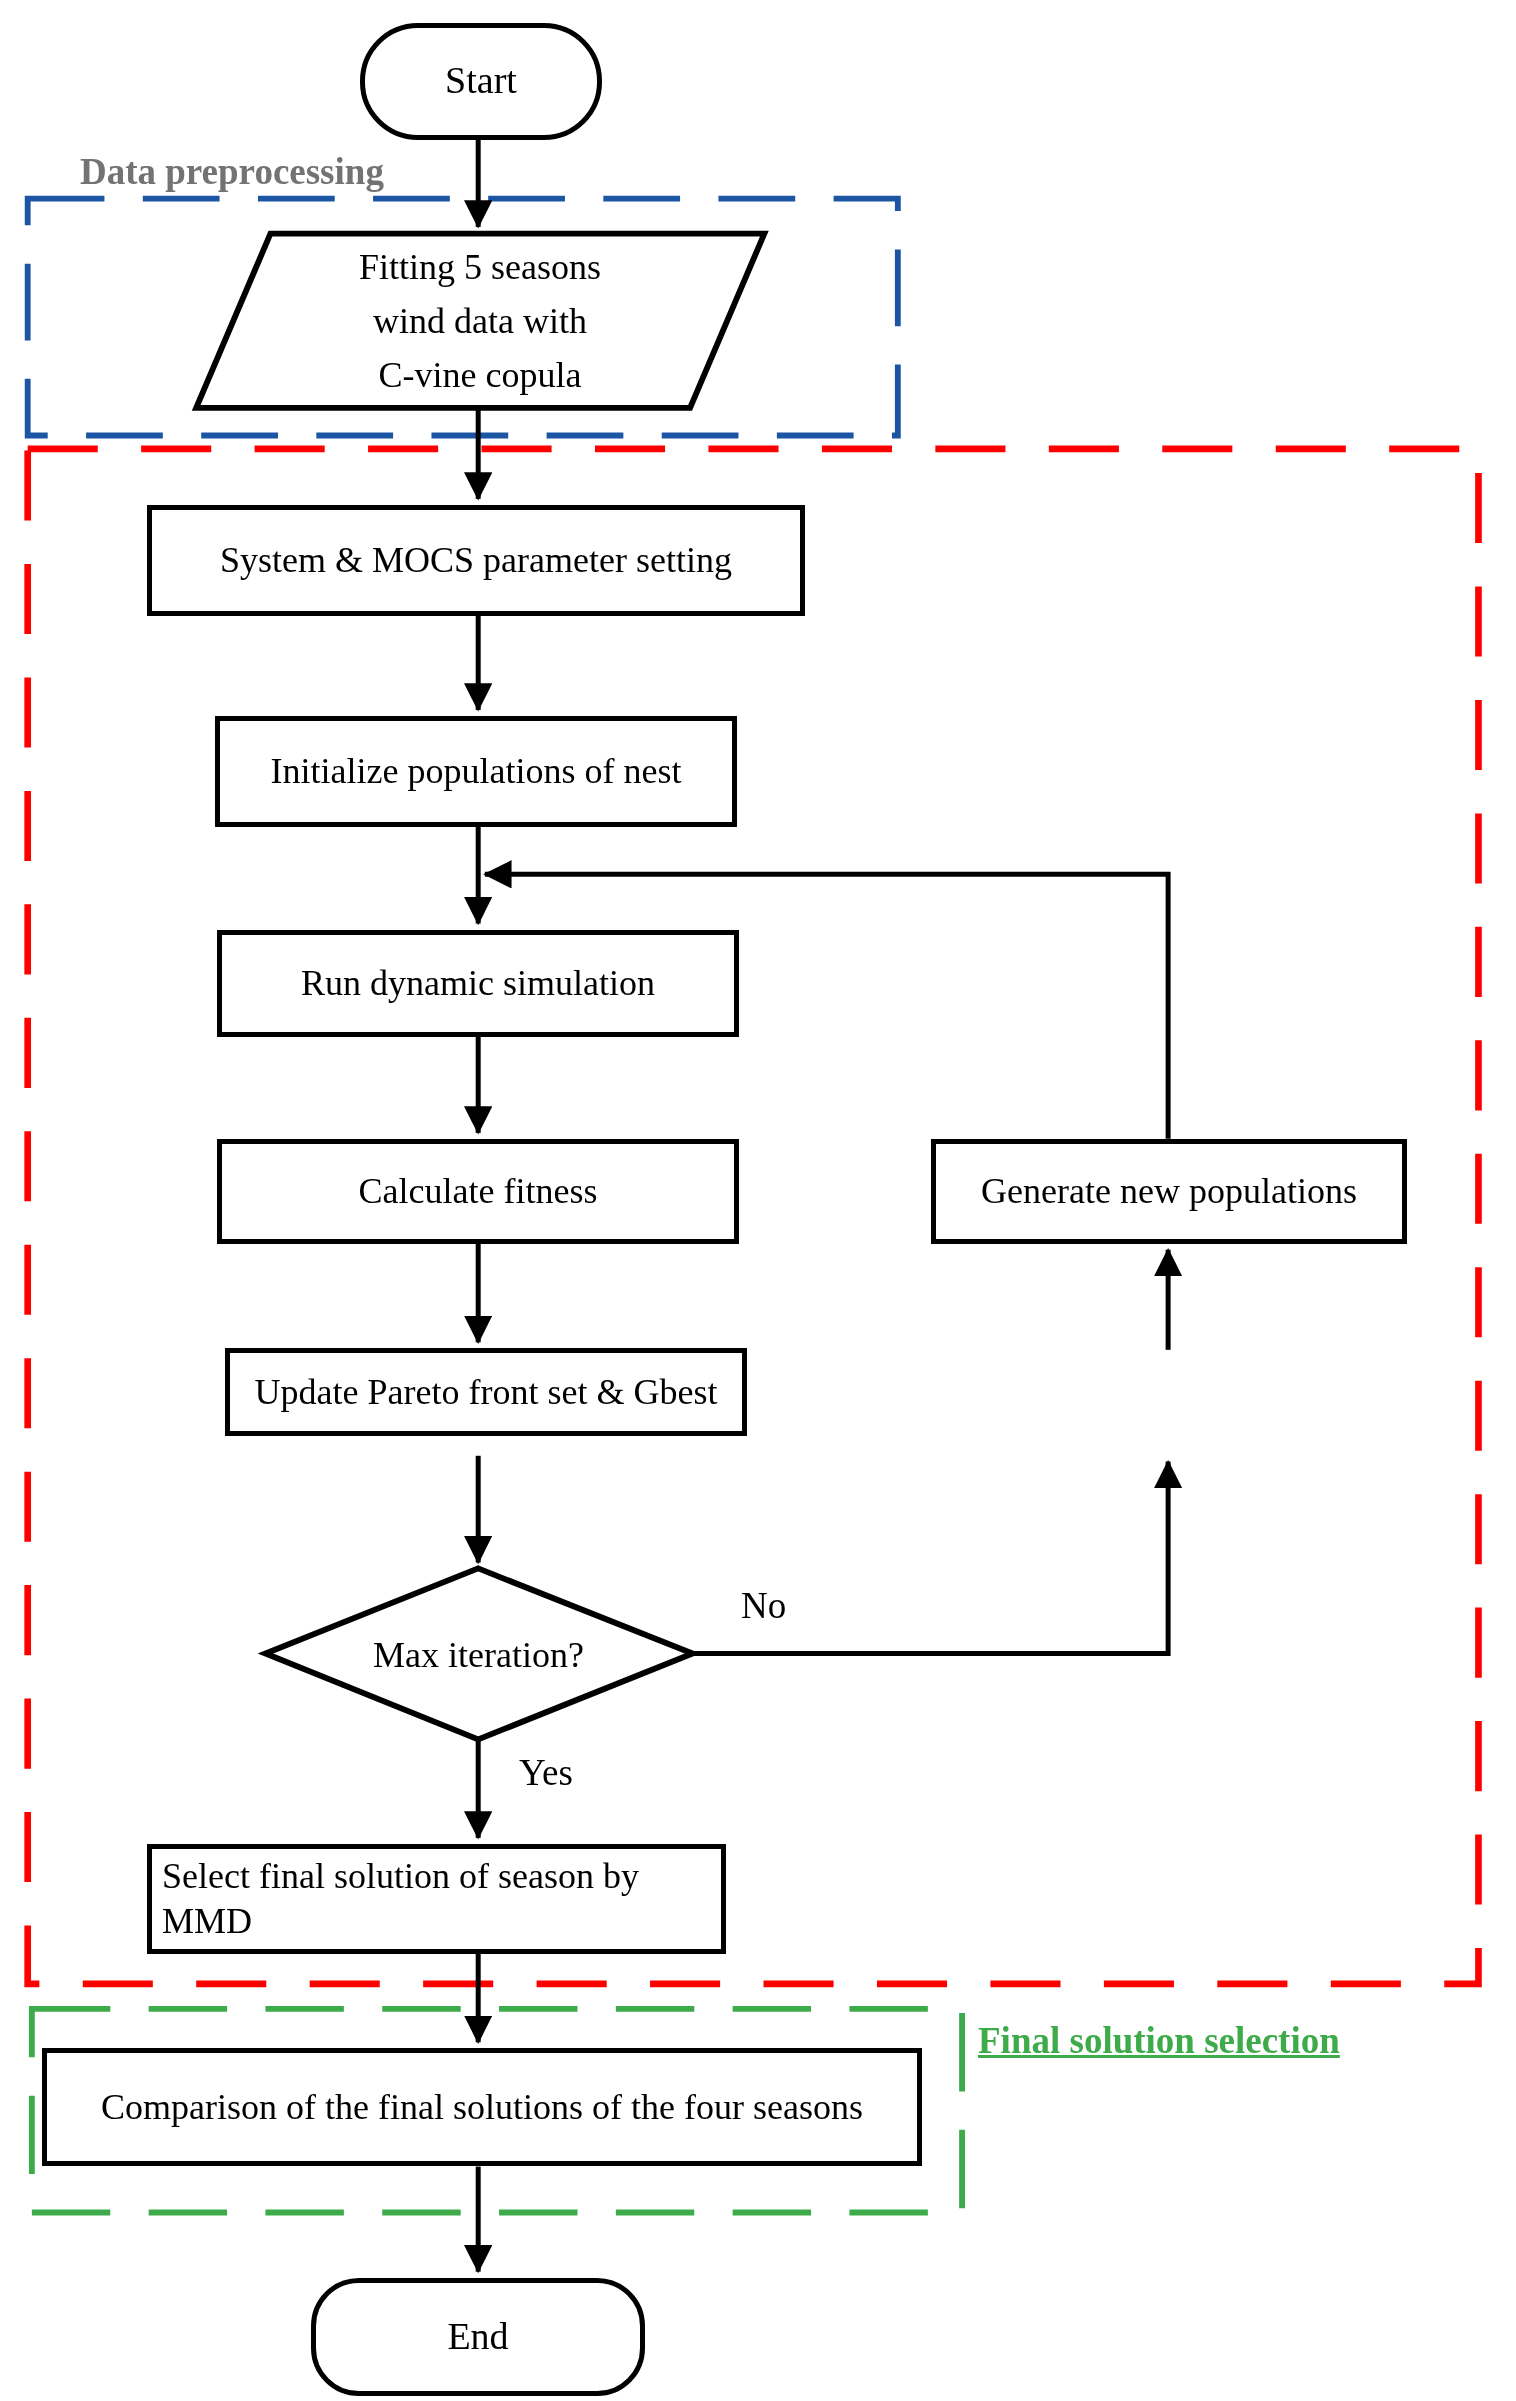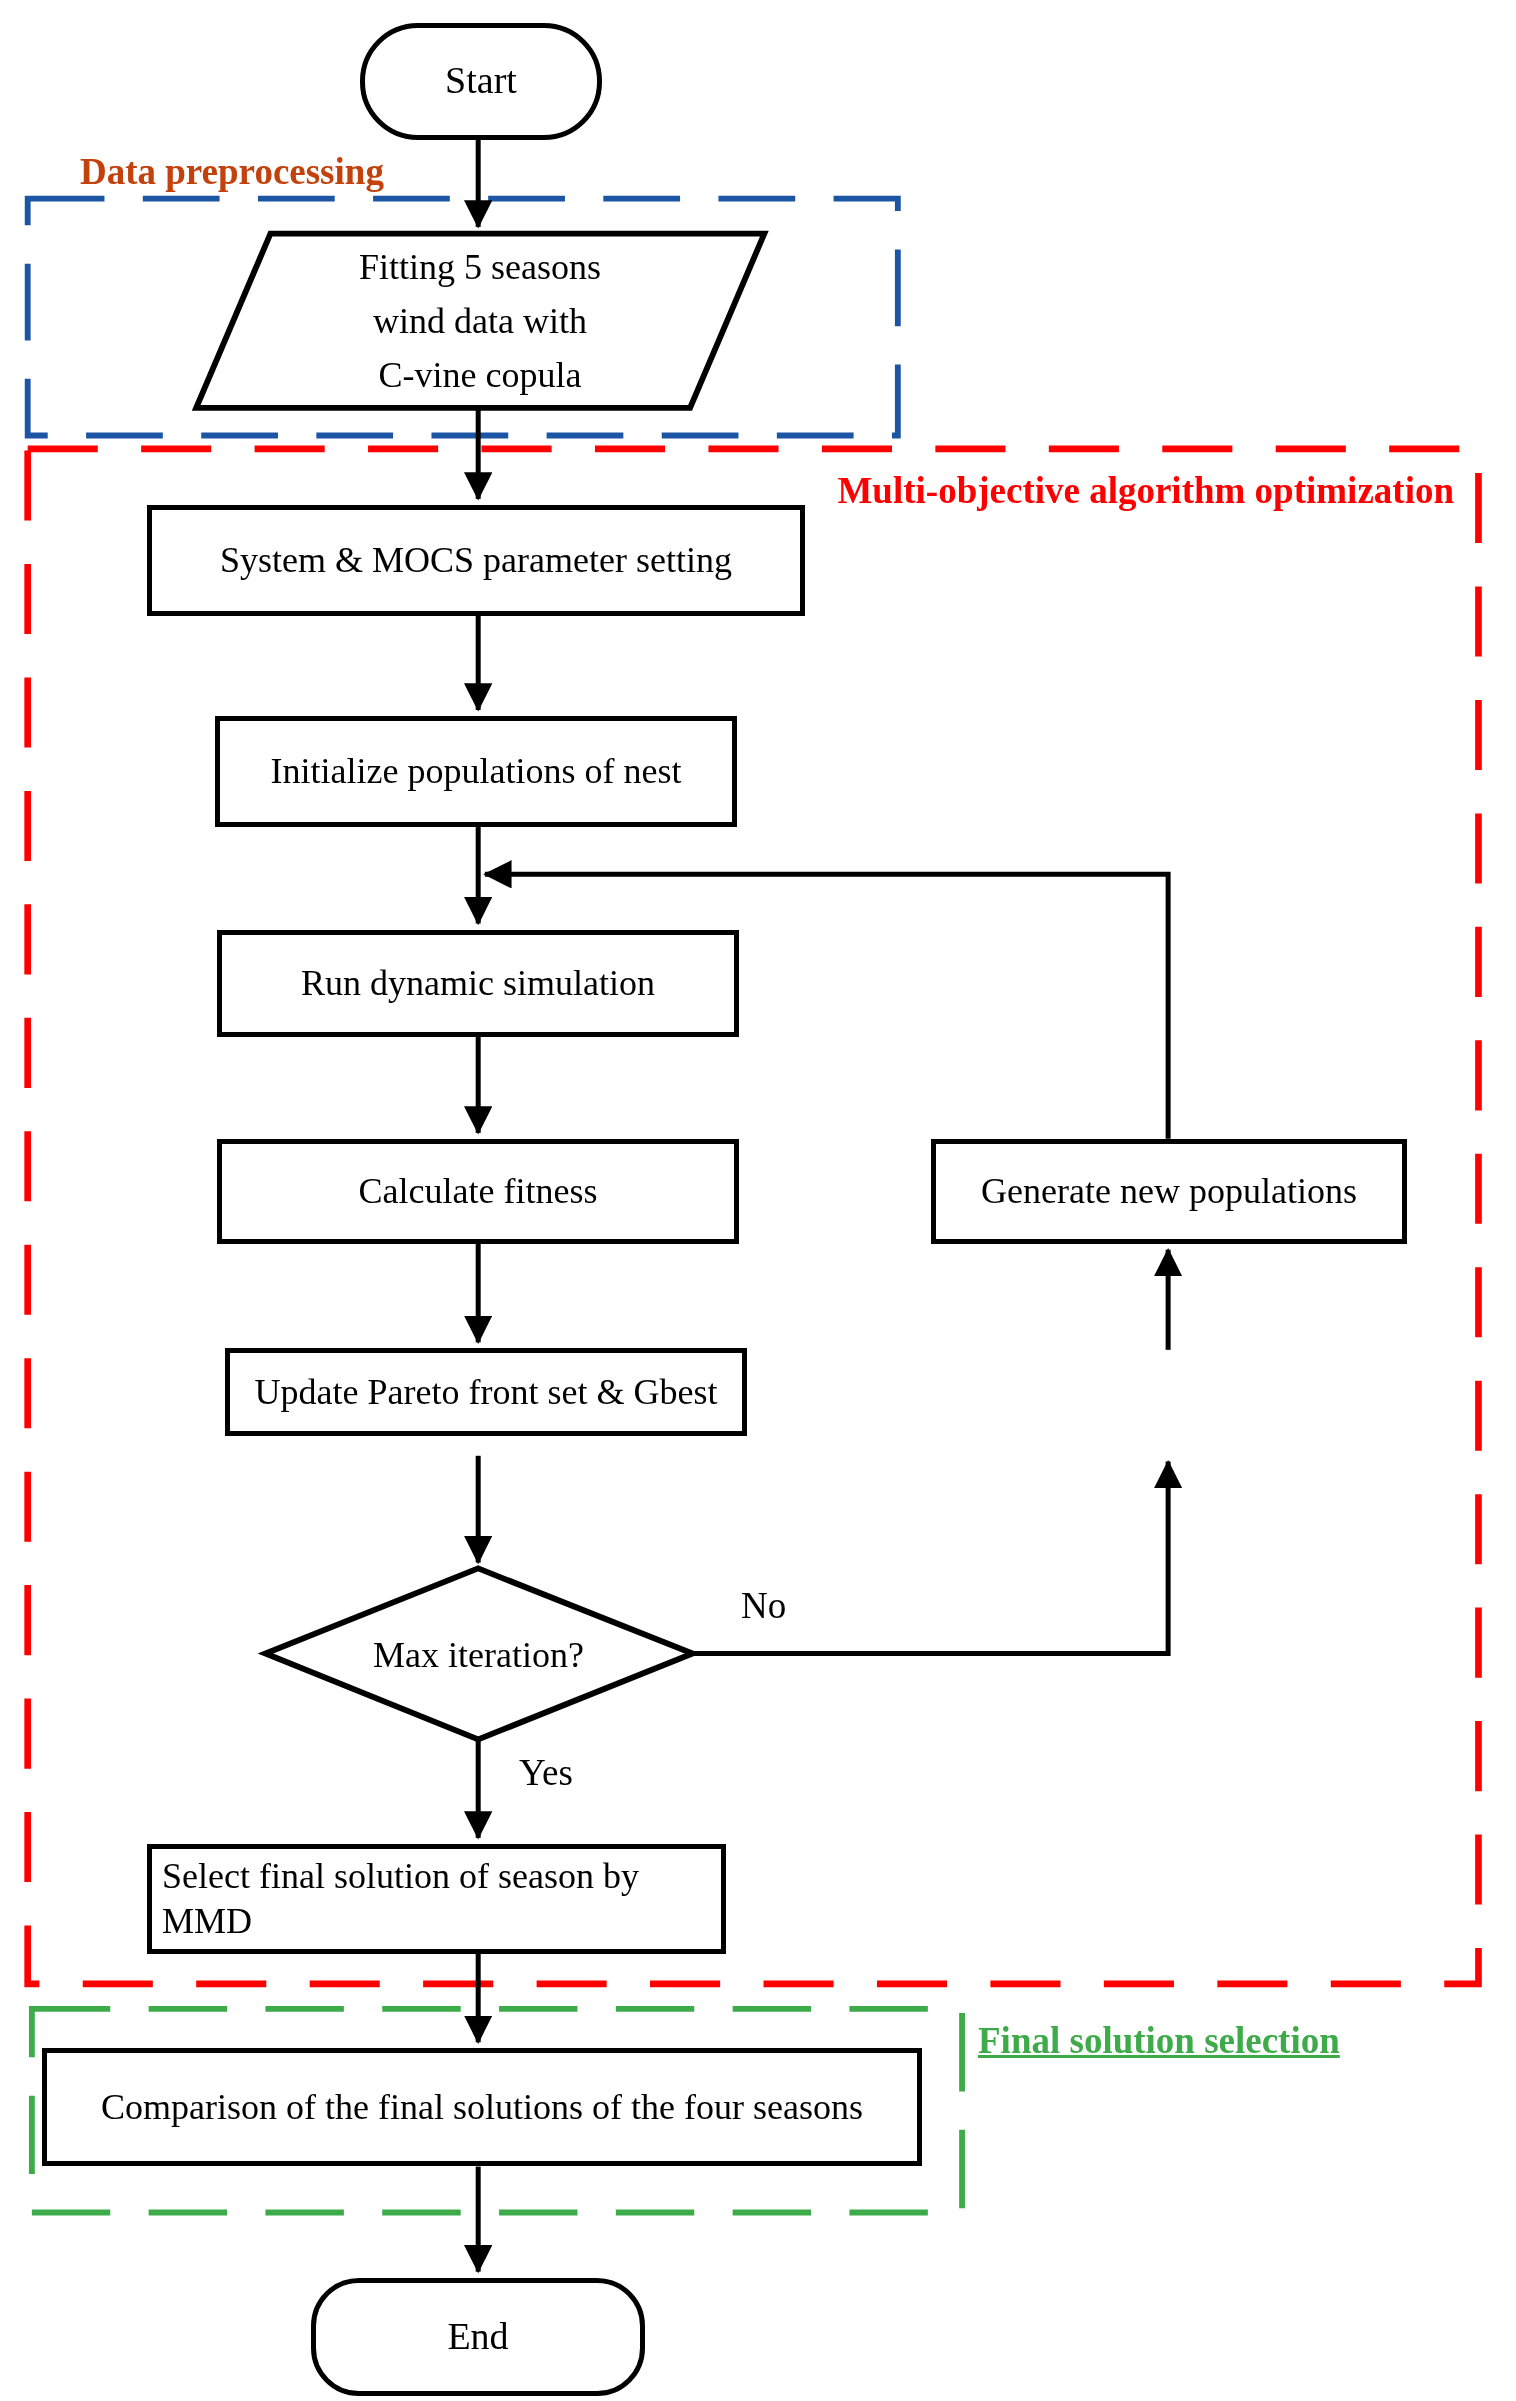--- a/index.html
+++ b/index.html
@@ -59,21 +59,21 @@
     font-size: 36px;
     line-height: 1.5;
   }
   .preline { white-space: pre-line; }
   .sec-label {
     position: absolute;
     font-weight: bold;
     font-size: 37px;
     white-space: nowrap;
   }
-  .sec-label.blue  { color: #c2410c; }
+  .sec-label.blue  { color: #737373; }
   .sec-label.red   { color: #FF0000; }
   .sec-label.green { color: #3DAB49; }
   .edge-label {
     position: absolute;
     font-size: 37px;
     white-space: nowrap;
   }
 </style>
 </head>
 <body>
@@ -104,21 +104,20 @@
     <path class="edge" d="M 573 2085 V 2203" marker-end="url(#ah)"></path>
     <path class="edge" d="M 573 2342 V 2448" marker-end="url(#ah)"></path>
     <path class="edge" d="M 573 2597 V 2723" marker-end="url(#ah)"></path>
 
     <polygon class="shape" points="324,280 916,280 827,489 235,489"></polygon>
 
     <polygon class="shape" points="573,1880 830,1982 573,2085 318,1982"></polygon>
   </svg>
 
   <div class="sec-label blue" style="left:80px;  top:150px;">Data preprocessing</div>
-  <div class="sec-label red" style="right:63px; top:469px;">Multi-objective algorithm optimization</div>
   <div class="sec-label green" style="left:978px; top:2019px;text-decoration:underline;">Final solution selection</div>
 
   <div class="node terminator" style="left:360px; top:22.5px; width:242px; height:117px;">Start</div>
   <div class="node terminator" style="left:311px; top:2278px; width:334px; height:118px; border-radius:48px;">End</div>
 
   <div class="shape-label preline" style="left:196px; top:234px; width:568px; height:174px;">Fitting 5 seasons
 wind data with
 C-vine copula</div>
 
   <div class="node" style="left:147px; top:505px; width:658px; height:111px;">System &amp; MOCS parameter setting</div>

